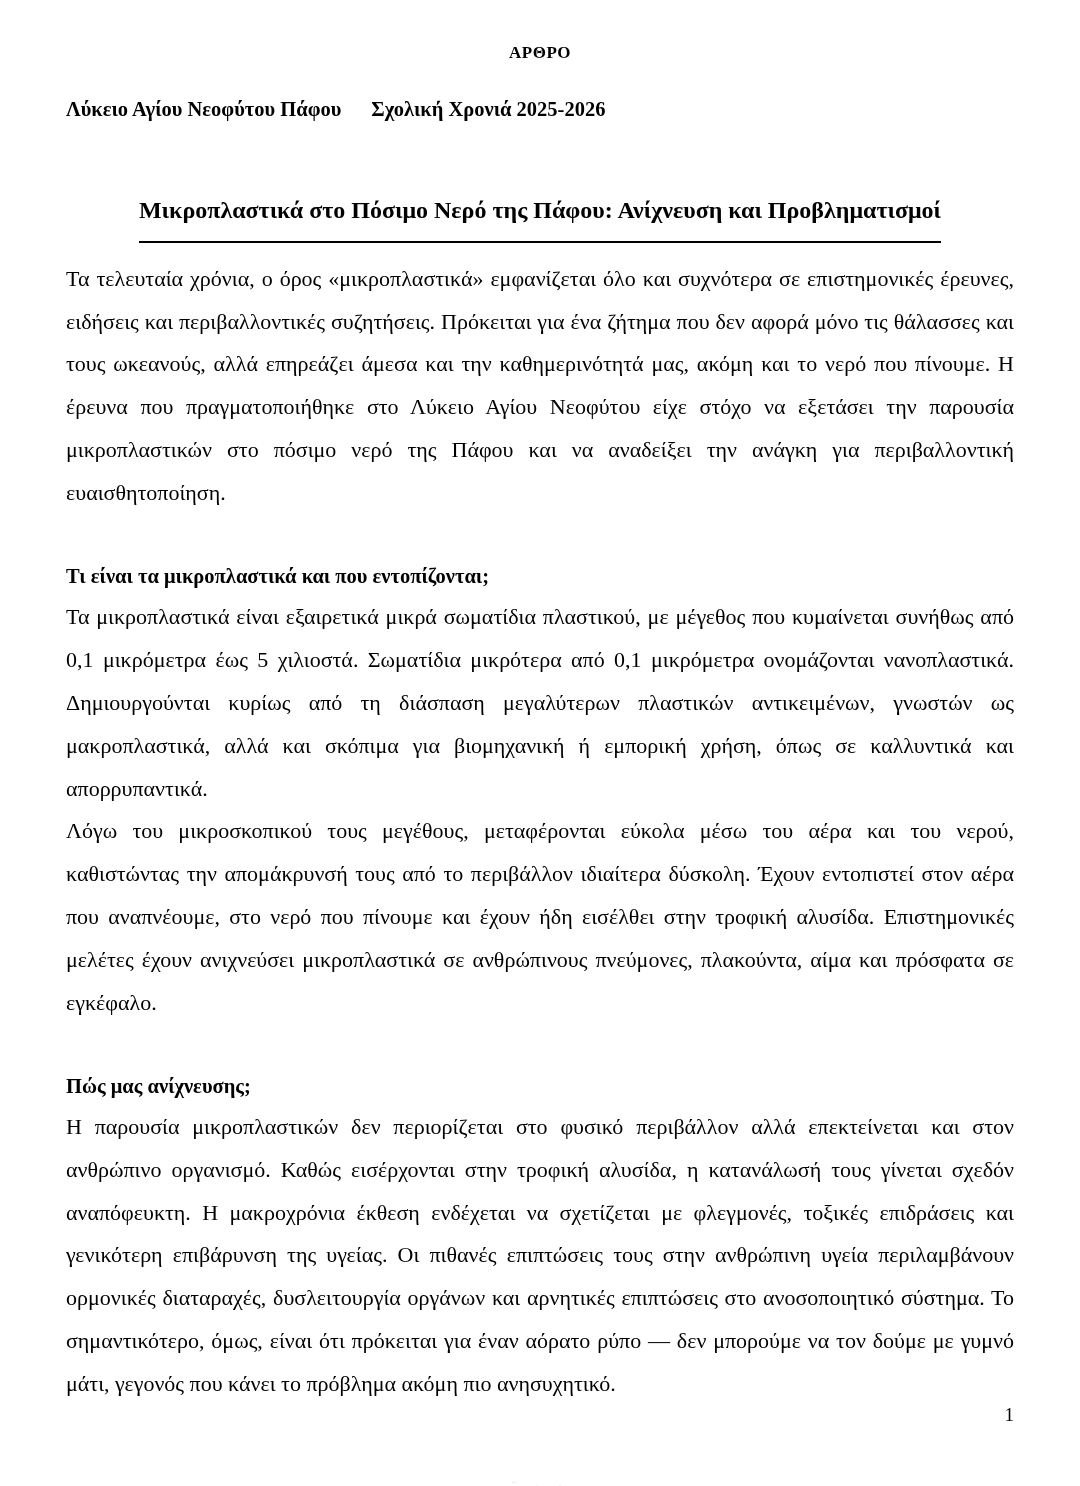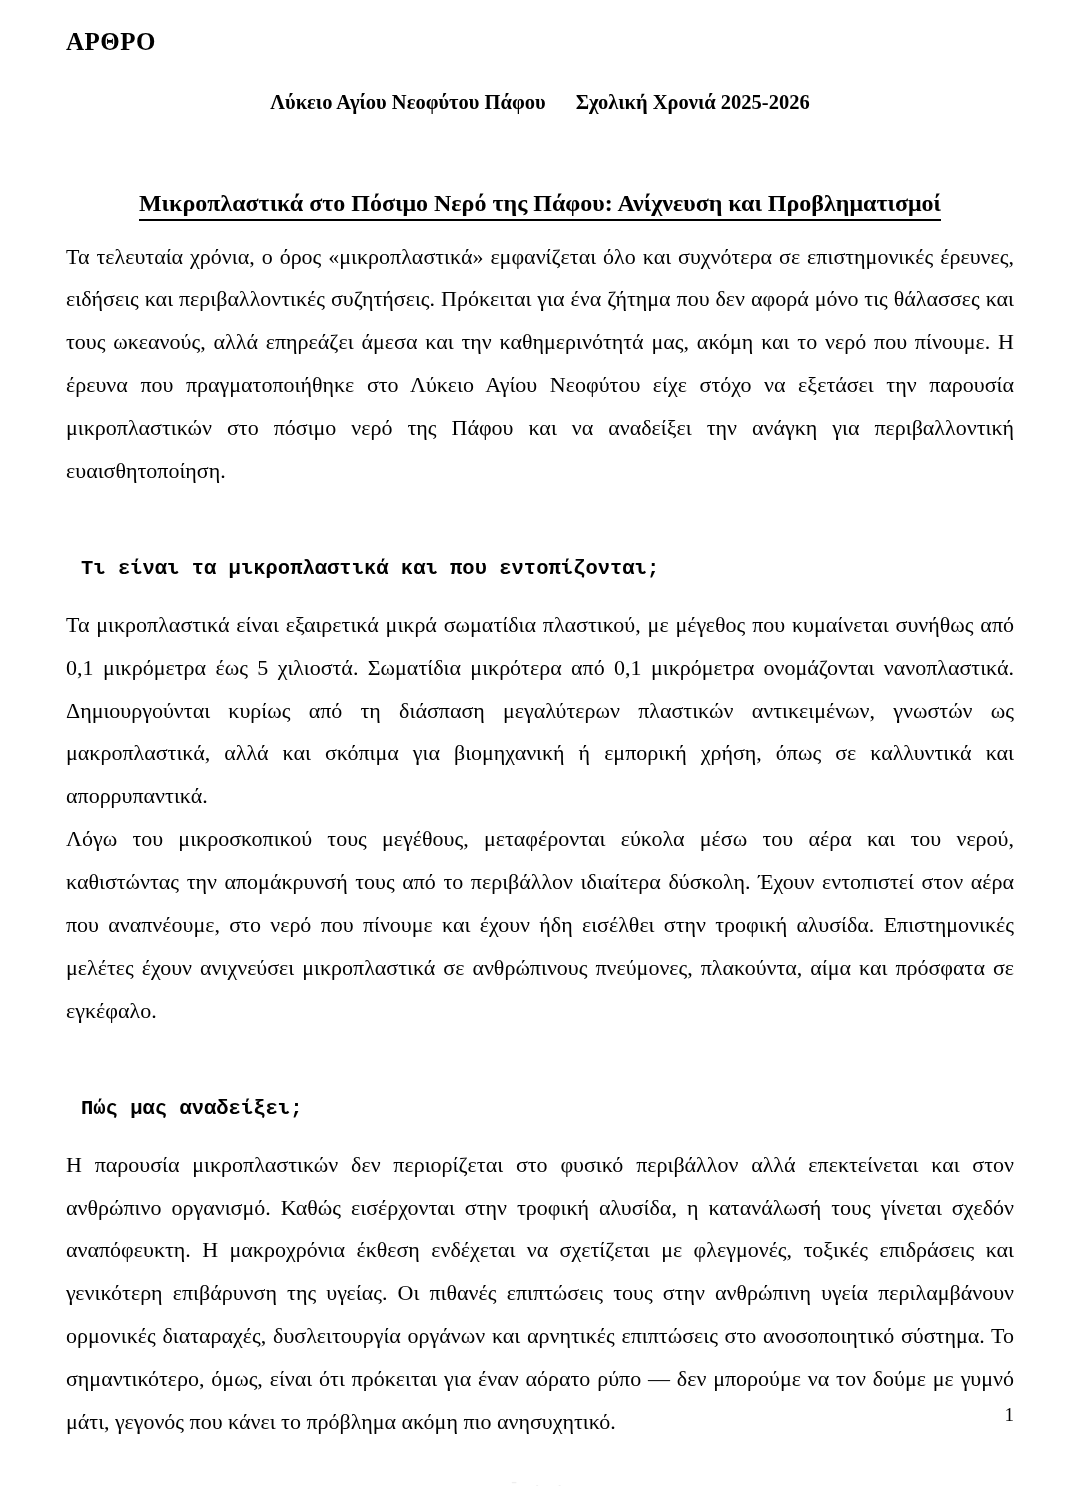--- a/index.html
+++ b/index.html
@@ -21,69 +21,68 @@
   }
   .content {
     position: absolute;
     left: 66px;
     top: 0;
     width: 948px;
   }
 
   
   .doc-heading {
-    text-align: left;
+    text-align: center;
     font-weight: bold;
-    font-size: 25px;
+    font-size: 17px;
     letter-spacing: 0.5px;
-    margin-top: 28px;
+    margin-top: 44px;
     line-height: 1.1;
   }
   .org-row {
     display: flex;
-    justify-content: center;
+    justify-content: flex-start;
     align-items: baseline;
     margin-top: 35px;
     font-weight: bold;
     font-size: 20.5px;
   }
   .org-row .left  { text-align: left; }
   .org-row .right { text-align: right; margin-left: 30px; }
 
   
   .article-title {
     text-align: center;
     font-weight: bold;
     font-size: 24px;
     margin-top: 74px;
     line-height: 1.25;
   }
   .article-title .tt {
     display: inline-block;
     border-bottom: 2.5px solid #000;
-    padding-bottom: 1px;
+    padding-bottom: 16px;
   }
 
   
   p.body {
     font-size: 22px;
     line-height: 1.95;
     text-align: justify;
     text-justify: inter-word;
     margin: 0;
     hyphens: none;
   }
   p.first-para { margin-top: 15px; }
 
   h3.section {
     font-size: 20.5px;
     font-weight: bold;
-    margin: 15px;
+    margin: 0;
     line-height: 1.9;
-    font-family: Liberation Mono, monospace;
   }
   .gap-lg   { height: 42px; }
 
   
   .page-number {
     position: absolute;
     right: 66px;
     top: 1404px;
     font-size: 19px;
     text-align: right;
@@ -125,21 +124,21 @@
     <div class="gap-lg"></div>
 
     <h3 class="section">Τι είναι τα μικροπλαστικά και που εντοπίζονται;</h3>
 
     <p class="body">Τα μικροπλαστικά είναι εξαιρετικά μικρά σωματίδια πλαστικού, με μέγεθος που κυμαίνεται συνήθως από 0,1 μικρόμετρα έως 5 χιλιοστά. Σωματίδια μικρότερα από 0,1 μικρόμετρα ονομάζονται νανοπλαστικά. Δημιουργούνται κυρίως από τη διάσπαση μεγαλύτερων πλαστικών αντικειμένων, γνωστών ως μακροπλαστικά, αλλά και σκόπιμα για βιομηχανική ή εμπορική χρήση, όπως σε καλλυντικά και απορρυπαντικά.</p>
 
     <p class="body">Λόγω του μικροσκοπικού τους μεγέθους, μεταφέρονται εύκολα μέσω του αέρα και του νερού, καθιστώντας την απομάκρυνσή τους από το περιβάλλον ιδιαίτερα δύσκολη. Έχουν εντοπιστεί στον αέρα που αναπνέουμε, στο νερό που πίνουμε και έχουν ήδη εισέλθει στην τροφική αλυσίδα. Επιστημονικές μελέτες έχουν ανιχνεύσει μικροπλαστικά σε ανθρώπινους πνεύμονες, πλακούντα, αίμα και πρόσφατα σε εγκέφαλο.</p>
 
     <div class="gap-lg"></div>
 
-    <h3 class="section">Πώς μας αναδείξει;</h3>
+    <h3 class="section">Πώς μας ανίχνευσης;</h3>
 
     <p class="body">Η παρουσία μικροπλαστικών δεν περιορίζεται στο φυσικό περιβάλλον αλλά επεκτείνεται και στον ανθρώπινο οργανισμό. Καθώς εισέρχονται στην τροφική αλυσίδα, η κατανάλωσή τους γίνεται σχεδόν αναπόφευκτη. Η μακροχρόνια έκθεση ενδέχεται να σχετίζεται με φλεγμονές, τοξικές επιδράσεις και γενικότερη επιβάρυνση της υγείας. Οι πιθανές επιπτώσεις τους στην ανθρώπινη υγεία περιλαμβάνουν ορμονικές διαταραχές, δυσλειτουργία οργάνων και αρνητικές επιπτώσεις στο ανοσοποιητικό σύστημα. Το σημαντικότερο, όμως, είναι ότι πρόκειται για έναν αόρατο ρύπο — δεν μπορούμε να τον δούμε με γυμνό μάτι, γεγονός που κάνει το πρόβλημα ακόμη πιο ανησυχητικό.</p>
 
     <div class="gap-lg"></div>
 
 
 
   </div>
 
   <div class="page-number">1</div>

